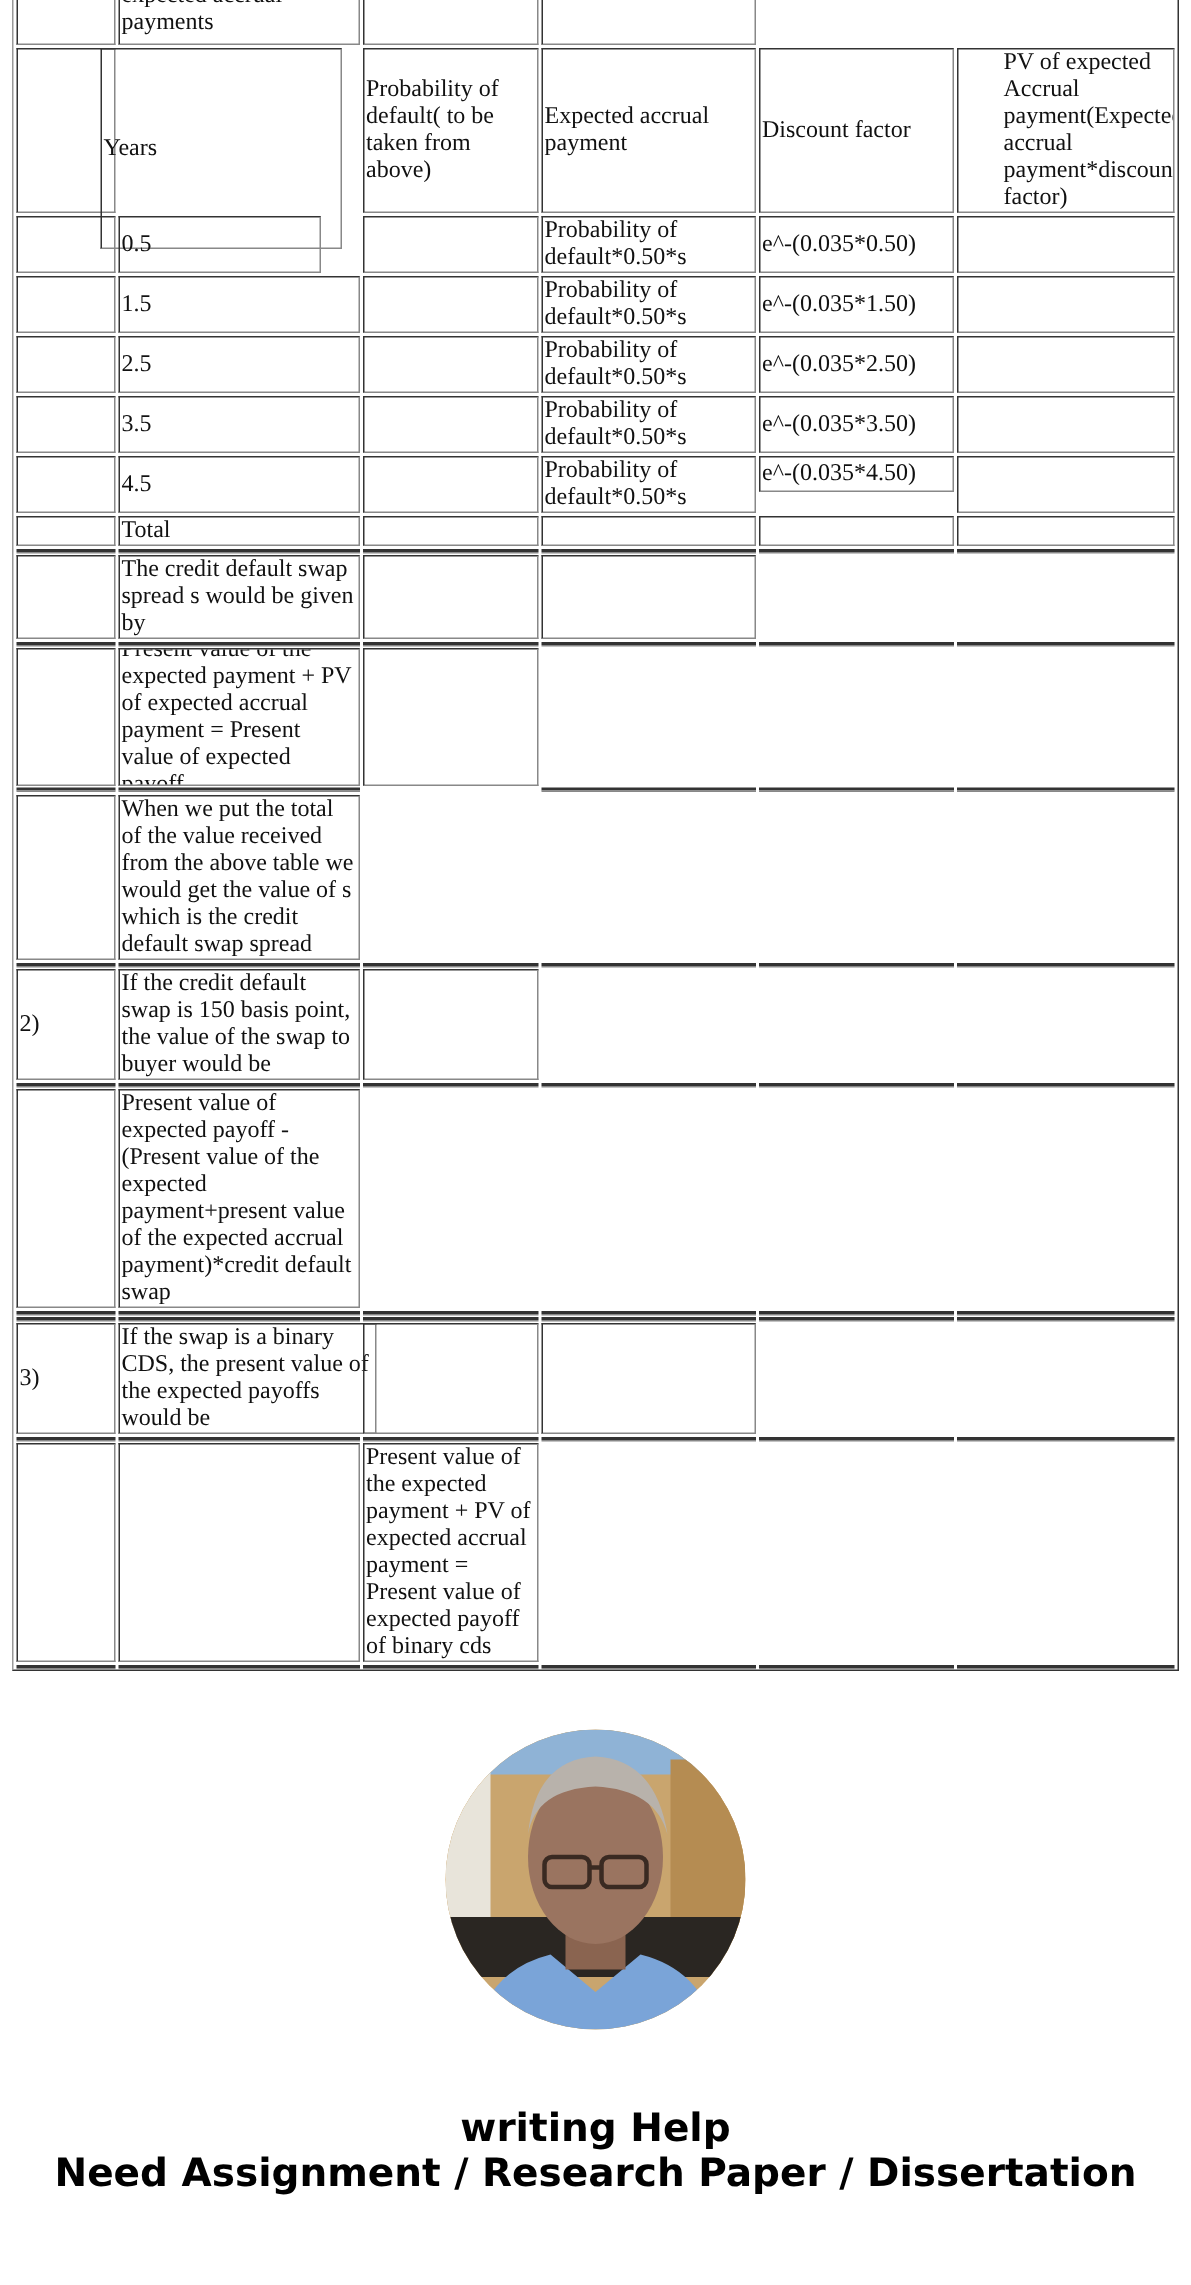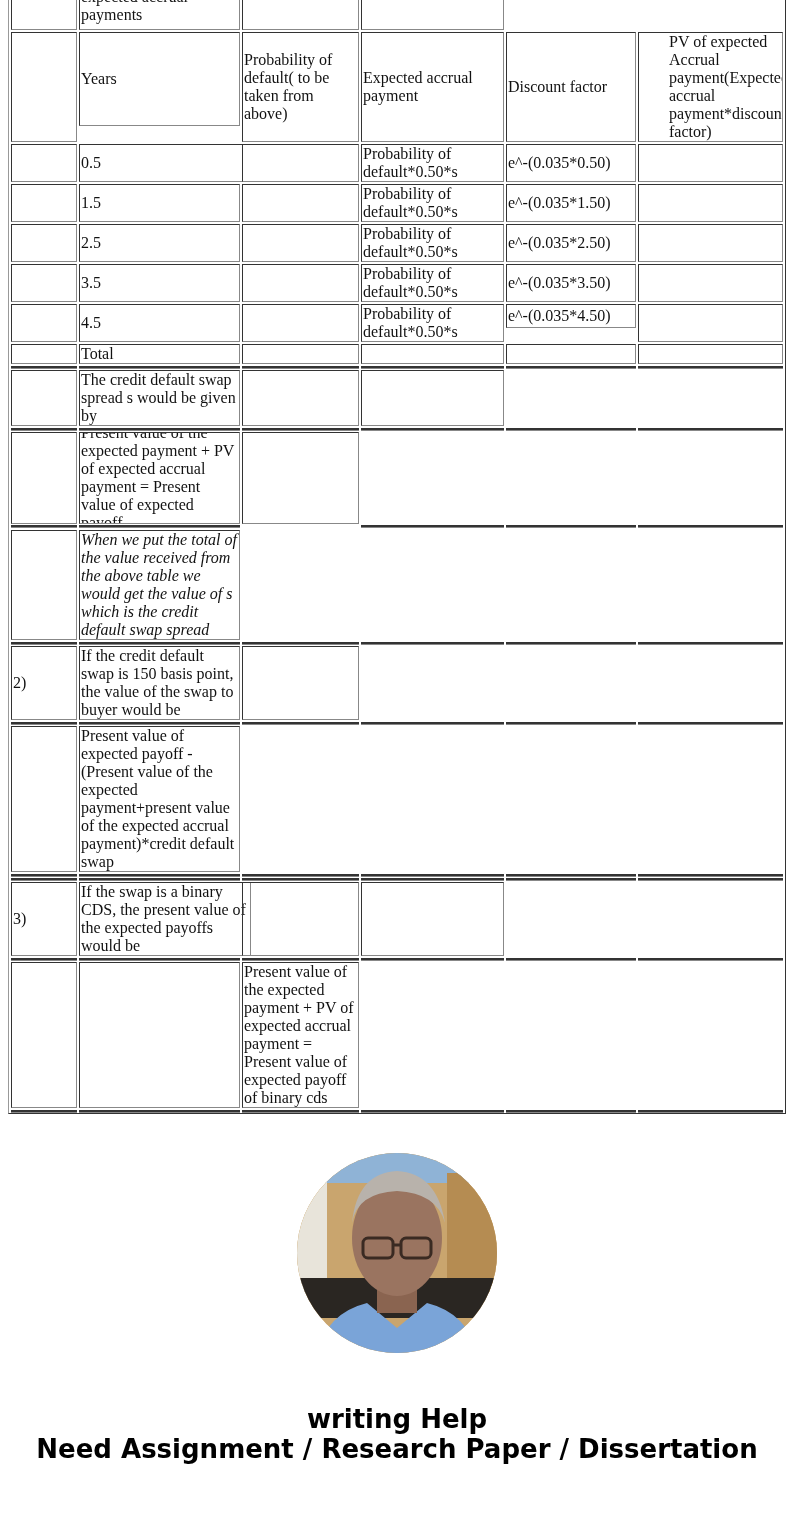--- a/index.html
+++ b/index.html
@@ -17,28 +17,28 @@
 <div class="outer"></div>
 
 <div class="cell" style="left:11px;top:-10px;width:66px;height:40px;"></div>
 <div class="cell top" style="left:79px;top:-10px;width:161px;height:40px;padding-top:0;">
   <span style="margin-top:-3px">expected accrual payments</span>
 </div>
 <div class="cell" style="left:242px;top:-10px;width:117px;height:40px;"></div>
 <div class="cell" style="left:361px;top:-10px;width:143px;height:40px;"></div>
 
 <div class="cell" style="left:11px;top:32px;width:66px;height:110px;"></div>
-<div class="cell" style="left:79px;top:32px;width:161px;height:94px;">Years</div>
+<div class="cell" style="left:67px;top:32px;width:161px;height:134px;">Years</div>
 <div class="cell" style="left:242px;top:32px;width:117px;height:110px;">Probability of default( to be taken from above)</div>
 <div class="cell" style="left:361px;top:32px;width:143px;height:110px;">Expected accrual payment</div>
 <div class="cell" style="left:506px;top:32px;width:130px;height:110px;">Discount factor</div>
 <div class="cell" style="left:638px;top:32px;width:145px;height:110px;padding-left:30px;">PV of expected Accrual payment(Expected accrual payment*discount factor)</div>
 
 <div class="cell" style="left:11px;top:144px;width:66px;height:38px;"></div>
-<div class="cell" style="left:79px;top:144px;width:164px;height:38px;">0.5</div>
+<div class="cell" style="left:79px;top:144px;width:135px;height:38px;">0.5</div>
 <div class="cell" style="left:242px;top:144px;width:117px;height:38px;"></div>
 <div class="cell" style="left:361px;top:144px;width:143px;height:38px;">Probability of default*0.50*s</div>
 <div class="cell" style="left:506px;top:144px;width:130px;height:38px;">e^-(0.035*0.50)</div>
 <div class="cell" style="left:638px;top:144px;width:145px;height:38px;"></div>
 
 <div class="cell" style="left:11px;top:184px;width:66px;height:38px;"></div>
 <div class="cell" style="left:79px;top:184px;width:161px;height:38px;">1.5</div>
 <div class="cell" style="left:242px;top:184px;width:117px;height:38px;"></div>
 <div class="cell" style="left:361px;top:184px;width:143px;height:38px;">Probability of default*0.50*s</div>
 <div class="cell" style="left:506px;top:184px;width:130px;height:38px;">e^-(0.035*1.50)</div>
@@ -93,21 +93,21 @@
 <div class="cell" style="left:11px;top:432px;width:66px;height:92px;"></div>
 <div class="cell" style="left:79px;top:432px;width:161px;height:92px;">Present value of the expected payment + PV of expected accrual payment = Present value of expected payoff</div>
 <div class="cell" style="left:242px;top:432px;width:117px;height:92px;"></div>
 <div class="line" style="left:11px;top:525px;width:66px;"></div>
 <div class="line" style="left:79px;top:525px;width:161px;"></div>
 <div class="line" style="left:361px;top:525px;width:143px;"></div>
 <div class="line" style="left:506px;top:525px;width:130px;"></div>
 <div class="line" style="left:638px;top:525px;width:145px;"></div>
 
 <div class="cell" style="left:11px;top:530px;width:66px;height:110px;"></div>
-<div class="cell" style="left:79px;top:530px;width:161px;height:110px;font-style:italic;">When we put the total of the value received from the above table we would get the value of s which is the credit default swap spread</div>
+<div class="cell" style="left:79px;top:530px;width:161px;height:110px;">When we put the total of the value received from the above table we would get the value of s which is the credit default swap spread</div>
 <div class="line" style="left:11px;top:642px;width:66px;"></div>
 <div class="line" style="left:79px;top:642px;width:161px;"></div>
 <div class="line" style="left:242px;top:642px;width:117px;"></div>
 <div class="line" style="left:361px;top:642px;width:143px;"></div>
 <div class="line" style="left:506px;top:642px;width:130px;"></div>
 <div class="line" style="left:638px;top:642px;width:145px;"></div>
 
 <div class="cell" style="left:11px;top:646px;width:66px;height:74px;">2)</div>
 <div class="cell" style="left:79px;top:646px;width:161px;height:74px;">If the credit default swap is 150 basis point, the value of the swap to buyer would be</div>
 <div class="cell" style="left:242px;top:646px;width:117px;height:74px;"></div>

